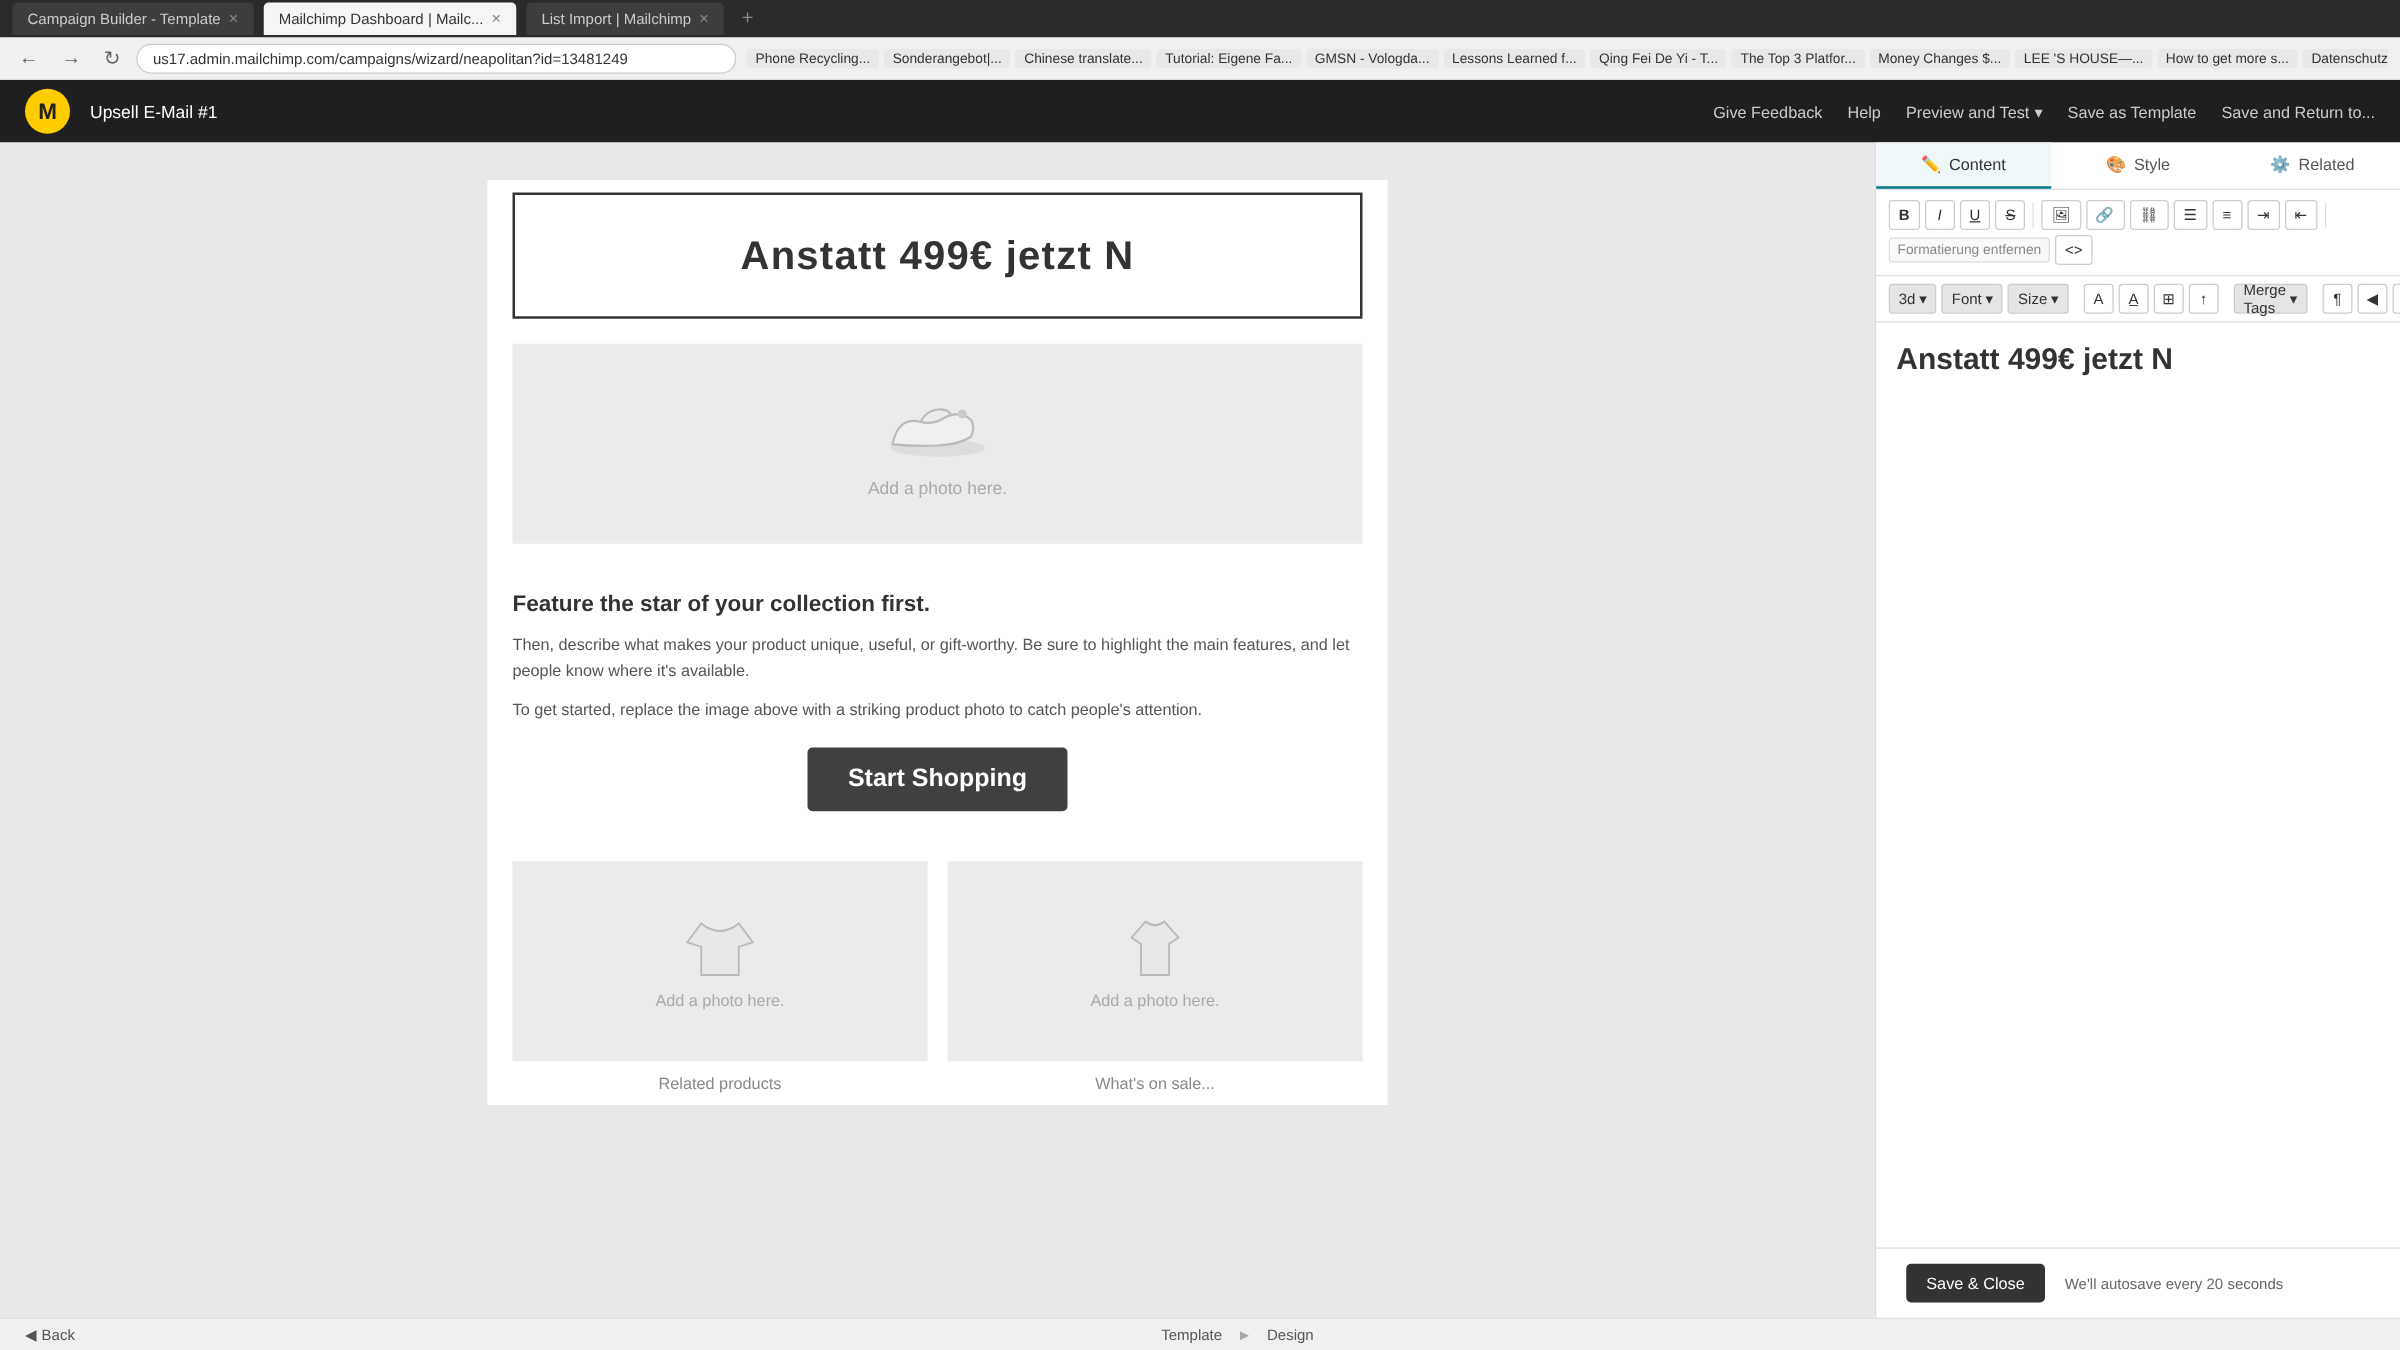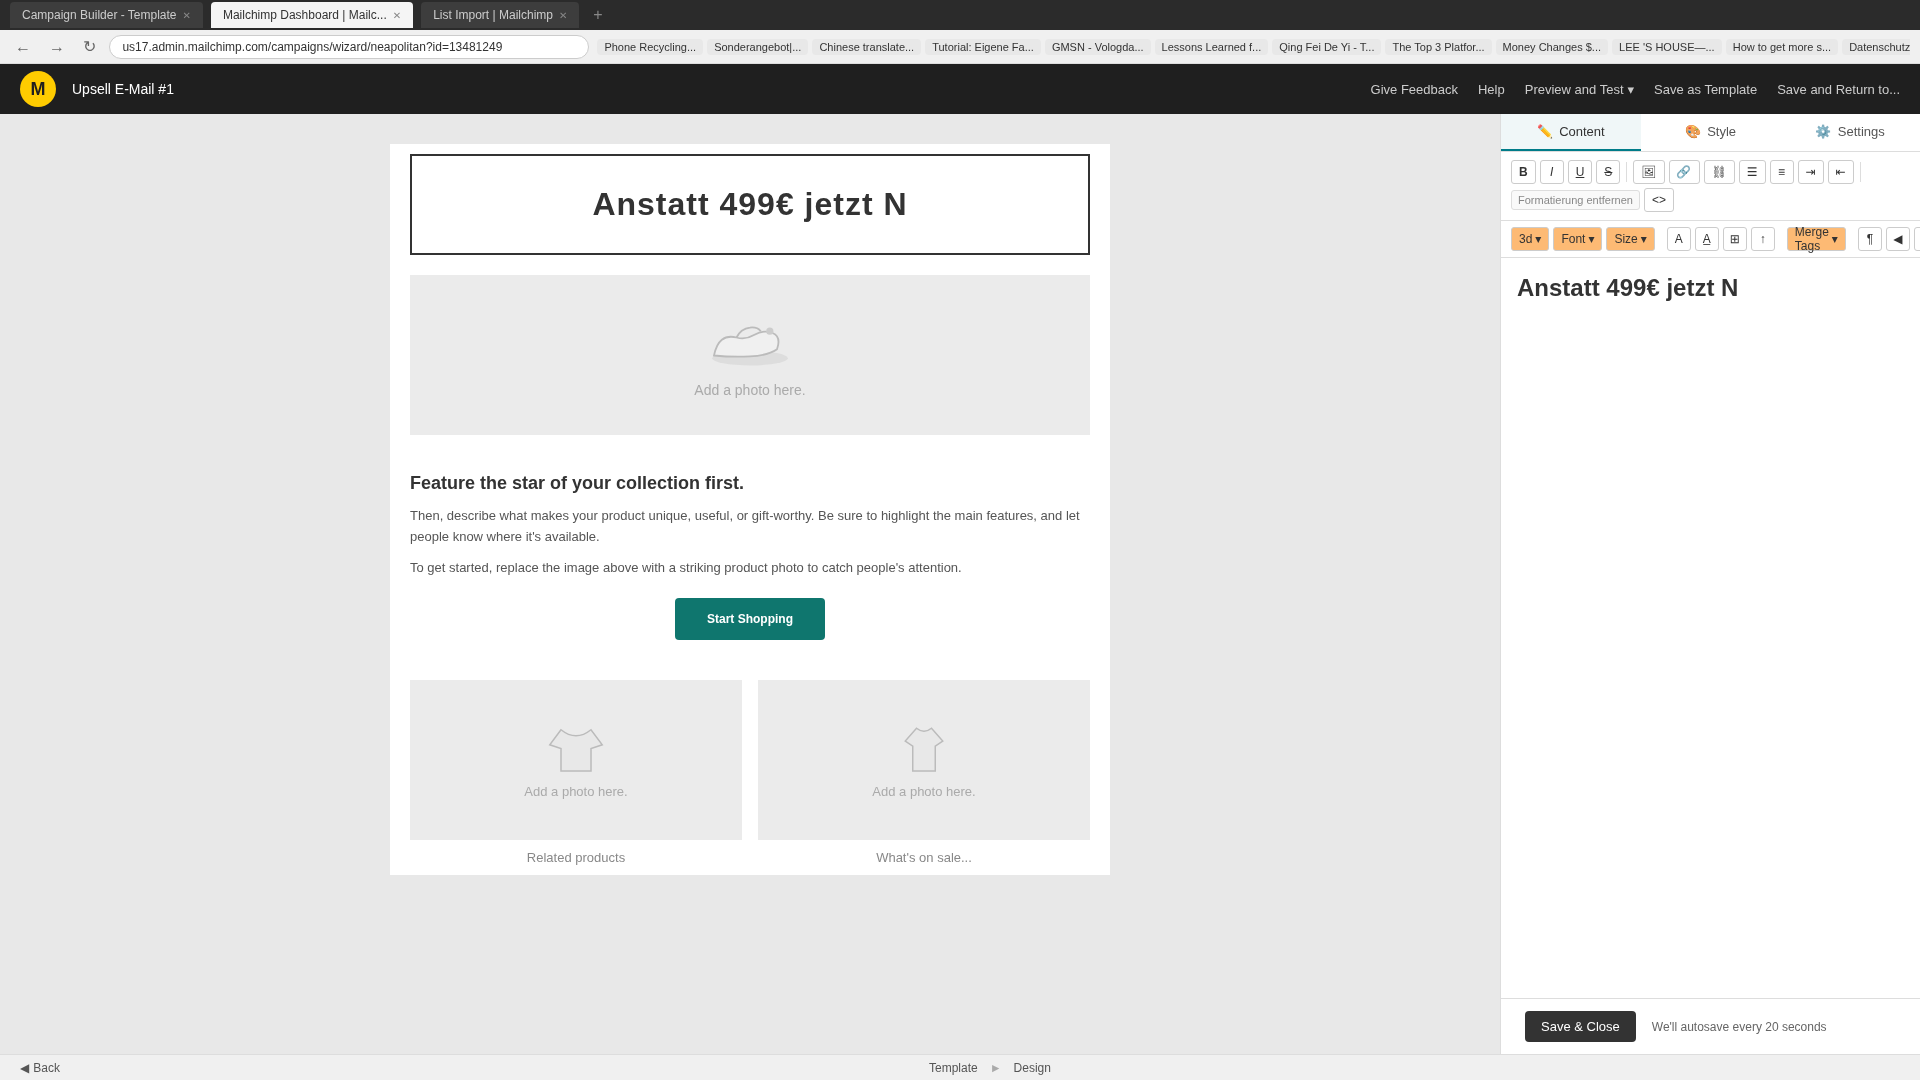--- a/index.html
+++ b/index.html
@@ -174,25 +174,25 @@
     }
     .feature-desc {
       font-size: 13px;
       color: #555;
       line-height: 1.6;
       margin-bottom: 10px;
     }
     .start-shopping-btn {
       display: block;
       margin: 20px auto;
-      background: #0f766e;
+      background: #404040;
       color: #fff;
       border: none;
       padding: 14px 32px;
-      font-size: 12px;
+      font-size: 20px;
       font-weight: bold;
       border-radius: 4px;
       cursor: pointer;
       width: fit-content;
     }
 
     
     .product-grid {
       display: flex;
       gap: 16px;
@@ -286,21 +286,21 @@
       height: 24px;
       display: inline-flex;
       align-items: center;
       justify-content: center;
     }
     .fmt-btn.bold { font-weight: bold; }
     .fmt-btn.italic { font-style: italic; }
     .fmt-btn.underline { text-decoration: underline; }
     .fmt-separator { width: 1px; height: 20px; background: #ddd; margin: 0 2px; }
     .fmt-dropdown {
-      background: #fdba74;
+      background: #e5e5e5;
       border: 1px solid #ccc;
       border-radius: 3px;
       padding: 3px 7px;
       font-size: 12px;
       cursor: pointer;
       color: #333;
       height: 24px;
       display: inline-flex;
       align-items: center;
       gap: 3px;
@@ -515,21 +515,21 @@
       <div class="panel-tab active">
         <span>✏️</span>
         <span>Content</span>
       </div>
       <div class="panel-tab">
         <span>🎨</span>
         <span>Style</span>
       </div>
       <div class="panel-tab">
         <span>⚙️</span>
-        <span>Settings</span>
+        <span>Related</span>
       </div>
     </div>
 
     <div class="formatting-toolbar">
       <button class="fmt-btn bold">B</button>
       <button class="fmt-btn italic">I</button>
       <button class="fmt-btn underline">U</button>
       <button class="fmt-btn" style="text-decoration:line-through;">S</button>
       <span class="fmt-separator"></span>
       <button class="fmt-btn">🖼</button>

